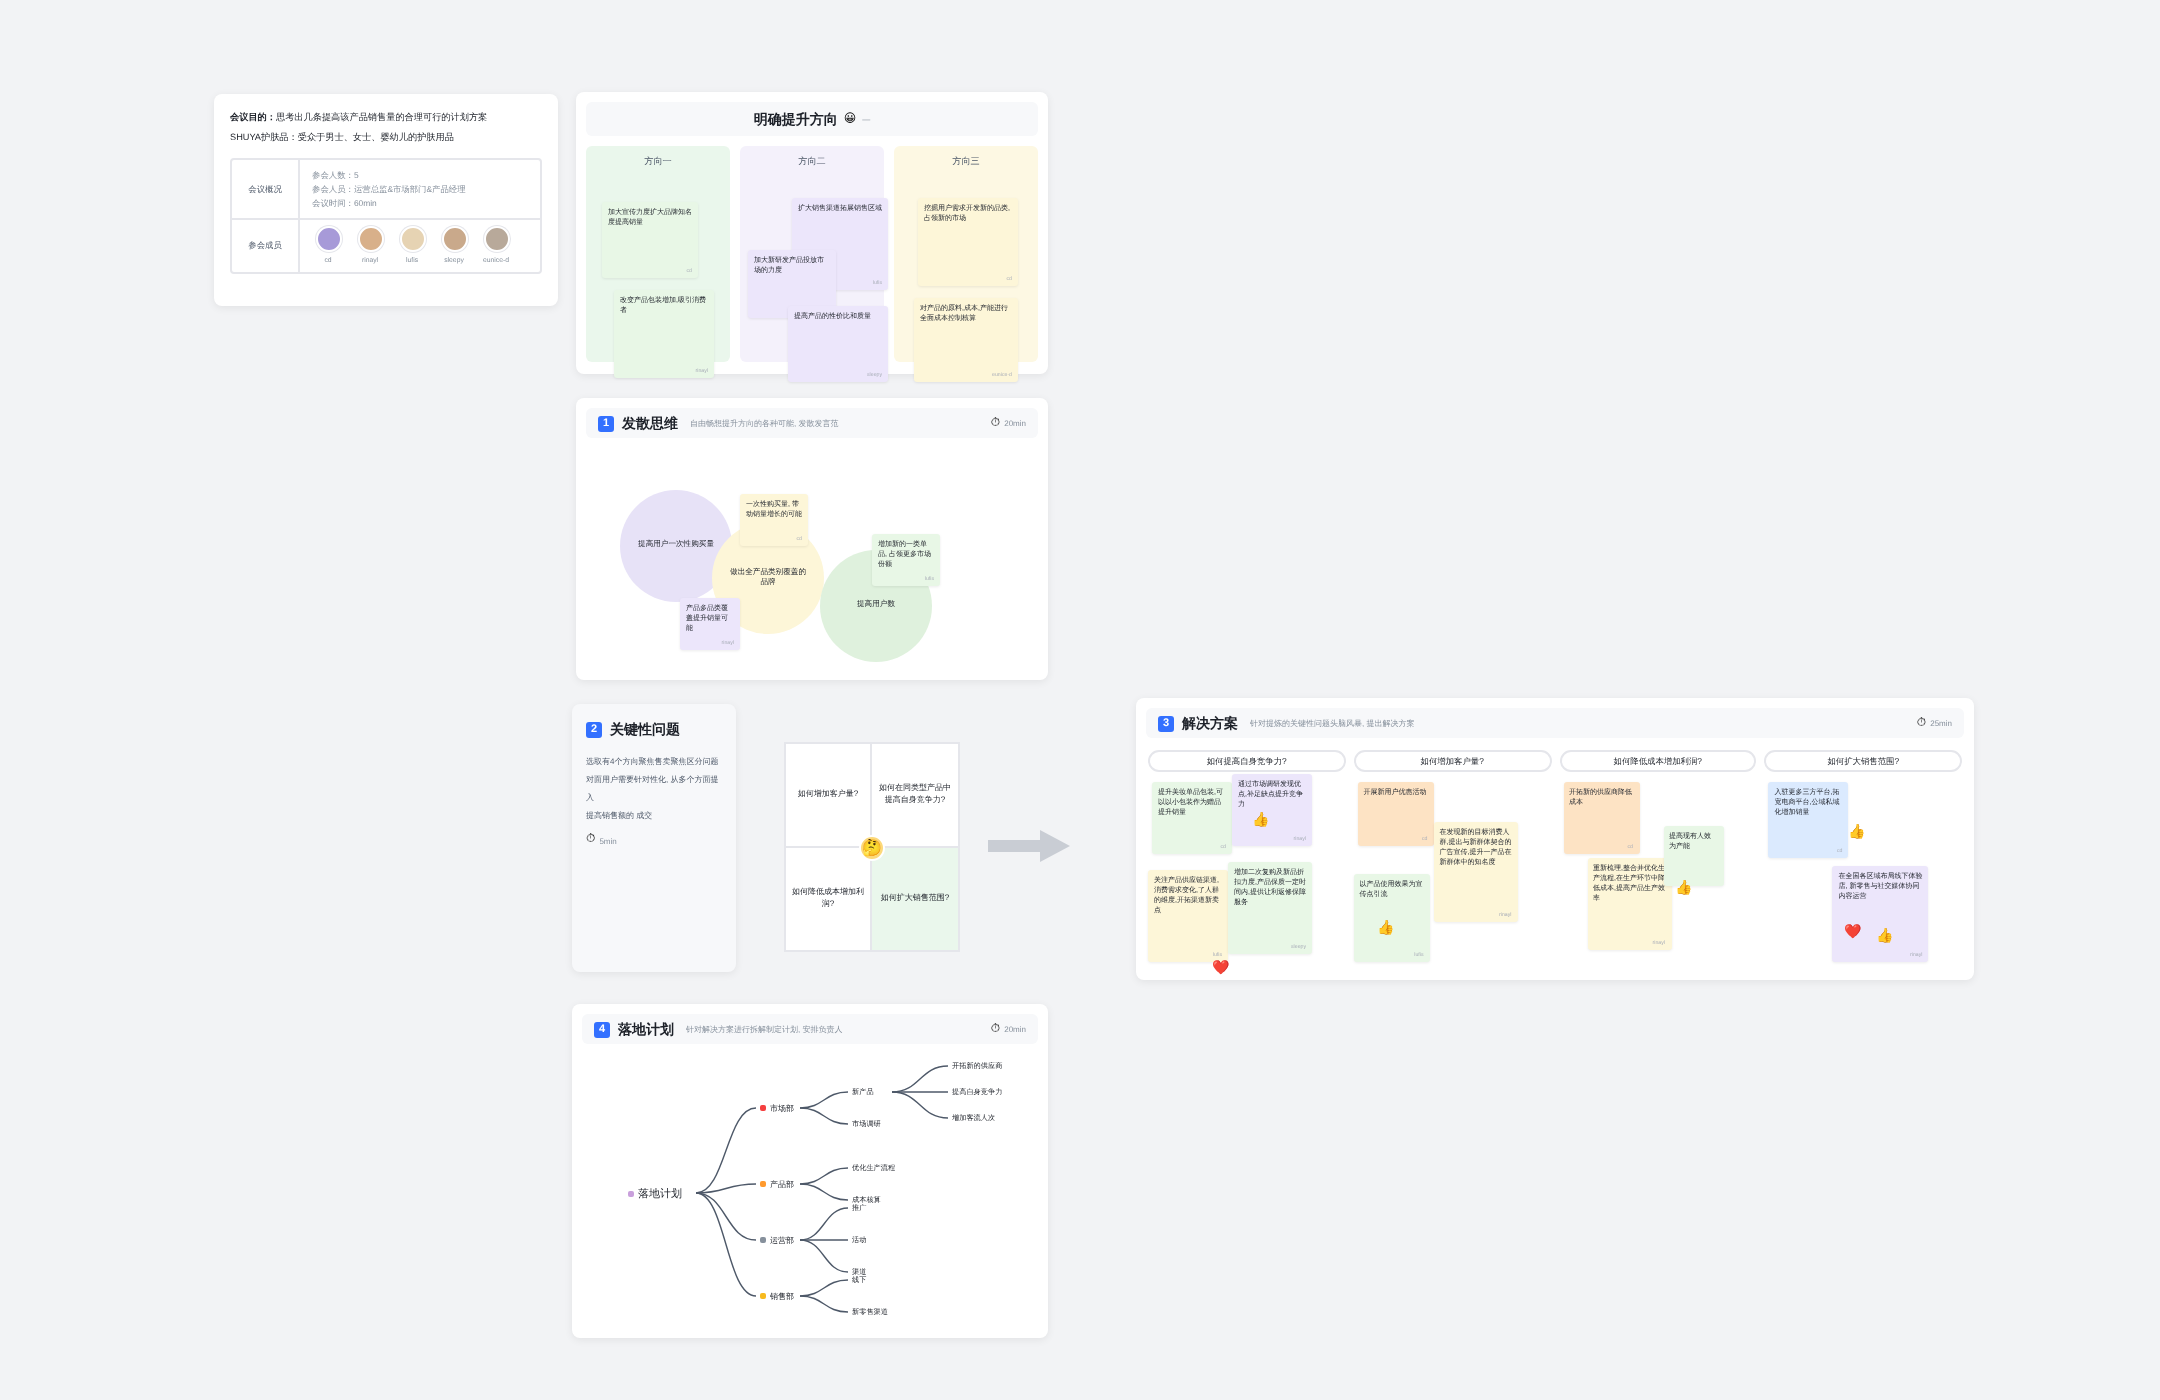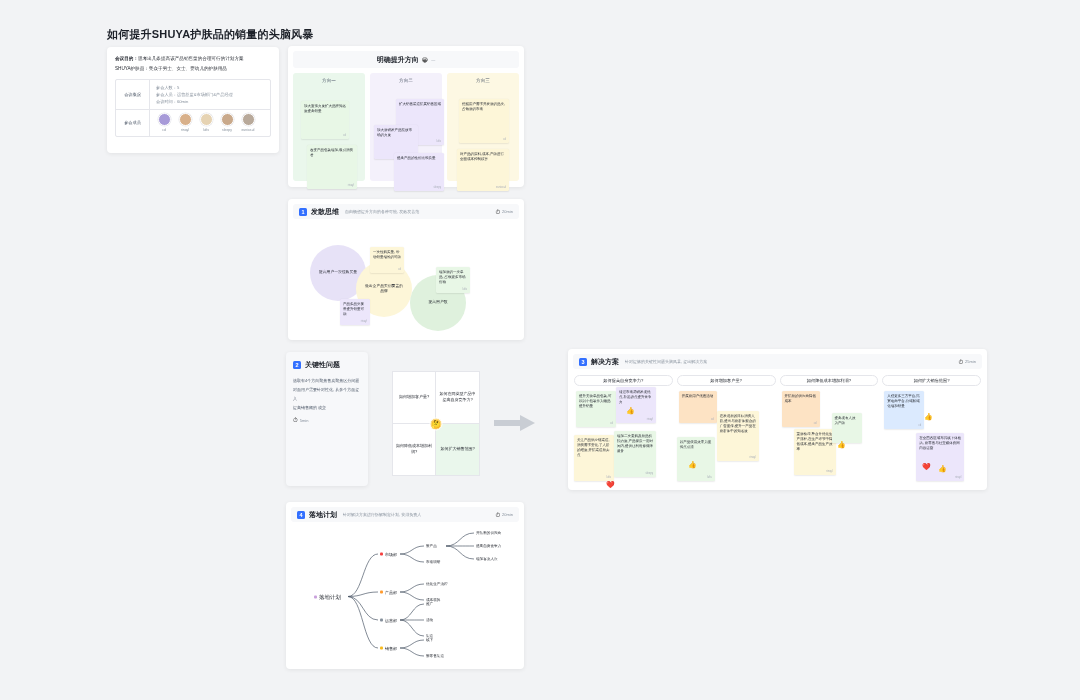--- a/index.html
+++ b/index.html
@@ -146,21 +146,20 @@
               transform: translateY(-50%); }
   .mm-root { position: absolute; font-size: 5.5px; color: #1d2129; white-space: nowrap;
              transform: translateY(-50%); display: flex; align-items: center; gap: 2px; }
   .mm-dot { width: 3px; height: 3px; border-radius: 1px; display: inline-block; }
 </style>
 </head>
 <body>
 
 <div class="canvas">
 
-  <div class="page-title">如何提升SHUYA护肤品的销量的头脑风暴</div>
 
   <div class="card" id="brief">
     <div class="brief-line">
       <b>会议目的：</b><span>思考出几条提高该产品销售量的合理可行的计划方案</span>
     </div>
     <div class="brief-line">SHUYA护肤品：受众于男士、女士、婴幼儿的护肤用品</div>
 
     <div class="brief-table">
       <div class="bt-row">
         <div class="bt-label">会议概况</div>

